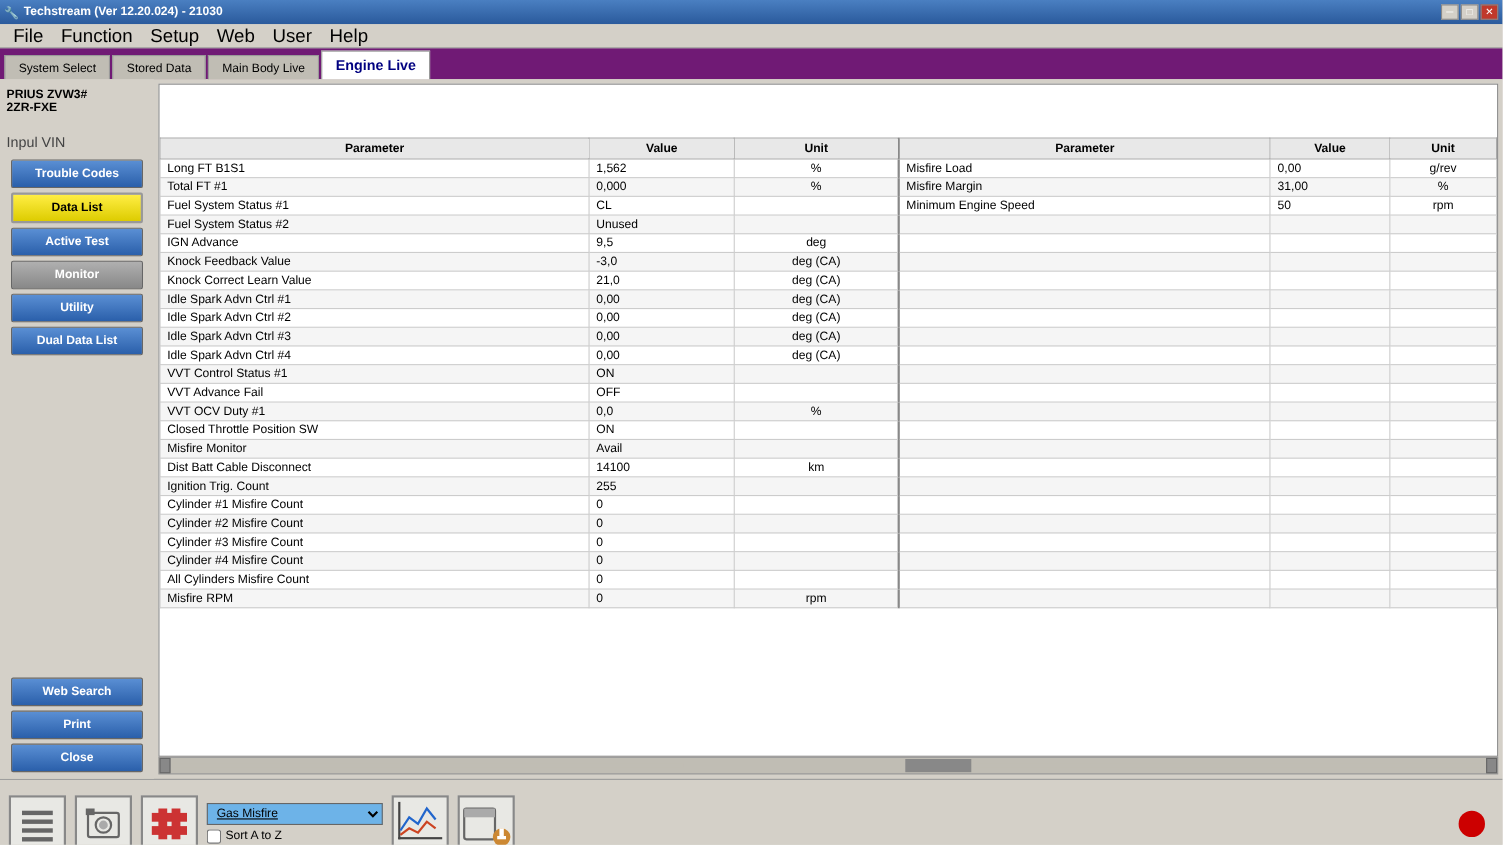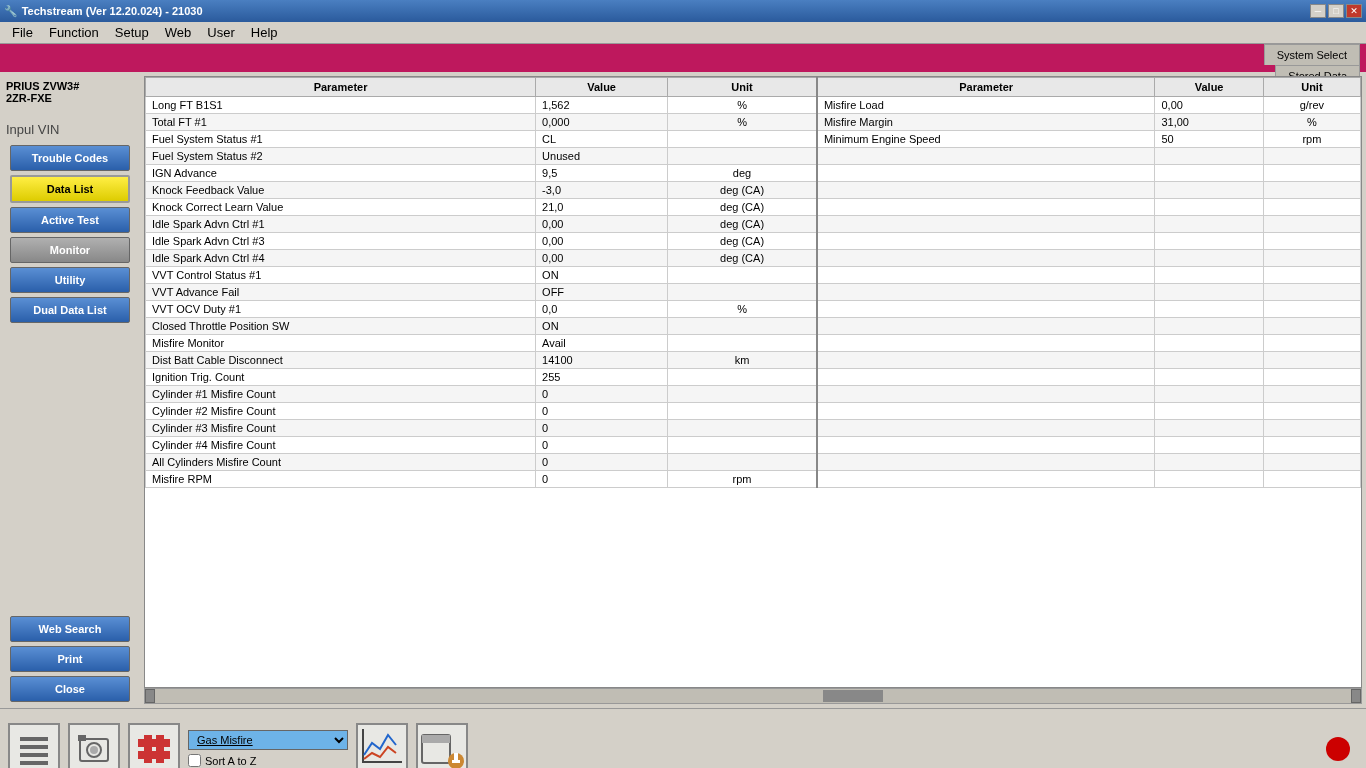--- a/index.html
+++ b/index.html
@@ -22,30 +22,29 @@
 
     
     .menu-bar {
       background: #d4d0c8;
       height: 22px;
       display: flex;
       align-items: center;
       padding: 0 4px;
       border-bottom: 1px solid #999;
     }
-    .menu-item { padding: 2px 8px; font-size: 13px; cursor: pointer; }
+    .menu-item { padding: 2px 8px; font-size: 17px; cursor: pointer; }
 
     
     .tab-bar {
-      background: #be185d;
+      background: #701a75;
       height: 28px;
       display: flex;
       align-items: flex-end;
       padding: 0 4px;
-      flex-direction: column;
     }
     .tab {
       padding: 4px 12px;
       border: 1px solid #999;
       border-bottom: none;
       background: #c0bdb4;
       cursor: pointer;
       font-size: 11px;
       margin-right: 2px;
       height: 22px;
@@ -127,20 +126,21 @@
     .table-container {
       flex: 1;
       overflow: auto;
       border: 1px solid #888;
       background: white;
     }
     .data-table {
       width: 100%;
       border-collapse: collapse;
       font-size: 11px;
+      margin-top: 48px;
     }
     .data-table th {
       background: #e8e8e8;
       border: 1px solid #aaa;
       padding: 3px 6px;
       text-align: center;
       font-weight: bold;
       position: sticky;
       top: 0;
       z-index: 1;
@@ -201,21 +201,21 @@
       background: #6db3e8;
       border: 1px solid #666;
       padding: 2px 4px;
       font-size: 11px;
       width: 160px;
       cursor: pointer;
       text-decoration: underline;
     }
     .sort-checkbox-area {
       display: flex;
-      align-items: center;
+      align-items: flex-start;
       gap: 4px;
       font-size: 11px;
     }
     .chart-icon-btn {
       width: 52px;
       height: 52px;
       border: 2px solid #888;
       background: #e8e8e4;
       display: flex;
       align-items: center;
@@ -359,20 +359,28 @@
     </tr>
             <tr>
       <td>Idle Spark Advn Ctrl #1</td>
       <td class="value">0,00</td>
       <td class="unit">deg (CA)</td>
       <td class="col-separator"></td>
       <td class="value"></td>
       <td class="unit"></td>
     </tr>
             <tr>
+      <td>Idle Spark Advn Ctrl #2</td>
+      <td class="value">0,00</td>
+      <td class="unit">deg (CA)</td>
+      <td class="col-separator"></td>
+      <td class="value"></td>
+      <td class="unit"></td>
+    </tr>
+            <tr>
       <td>Idle Spark Advn Ctrl #3</td>
       <td class="value">0,00</td>
       <td class="unit">deg (CA)</td>
       <td class="col-separator"></td>
       <td class="value"></td>
       <td class="unit"></td>
     </tr>
             <tr>
       <td>Idle Spark Advn Ctrl #4</td>
       <td class="value">0,00</td>

